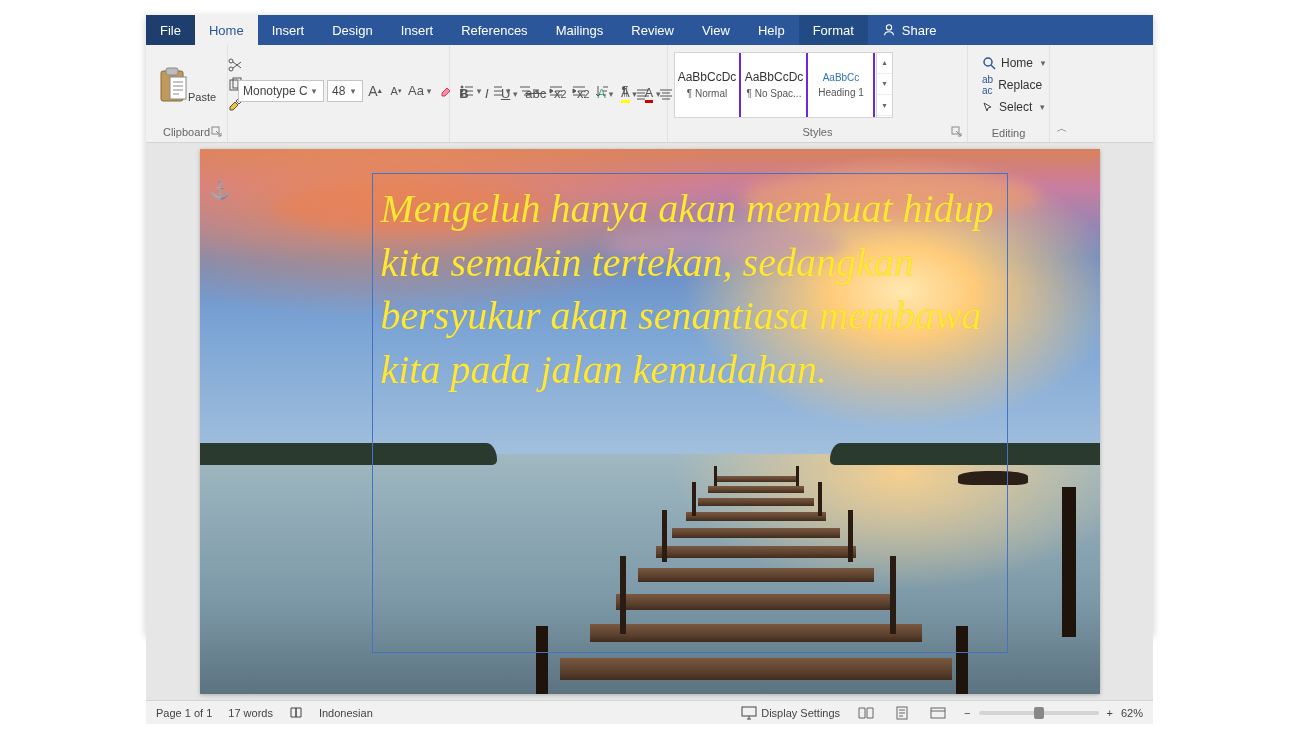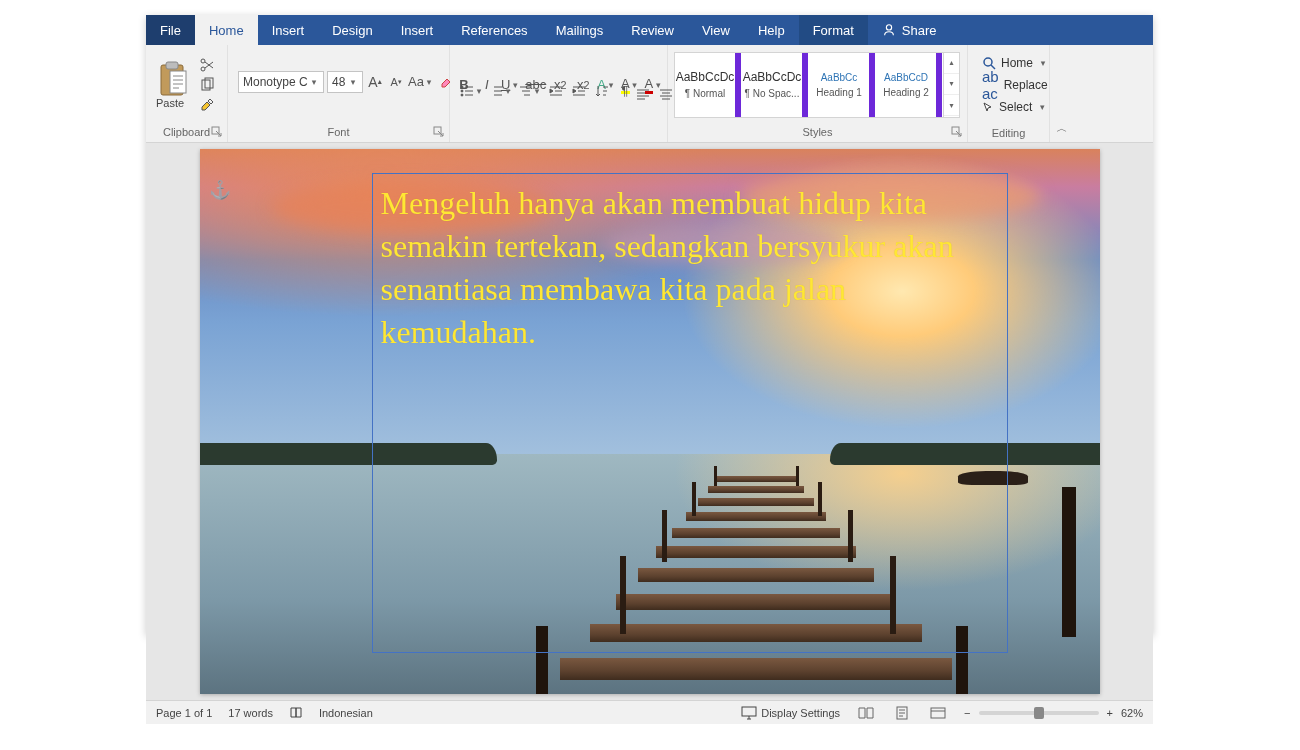--- a/index.html
+++ b/index.html
@@ -11,34 +11,34 @@
 .tab.active{background:#f1f1f1;color:#2b579a}
 .tab.format{background:#224b84}
 .tellme{flex:1;display:flex;align-items:center;padding:0 12px;gap:8px;opacity:.9}
 .tellme svg{width:14px;height:14px}
 .share{padding:0 14px;display:flex;align-items:center;gap:6px}
 .ribbon{background:#f1f1f1;height:98px;display:flex;border-bottom:1px solid #d4d4d4;font-size:11px;color:#444}
 .grp{border-right:1px solid #e1e1e1;display:flex;flex-direction:column}
 .grp-body{flex:1;display:flex;align-items:center;padding:4px 6px;gap:4px}
 .grp-label{text-align:center;font-size:11px;color:#666;padding:2px 0 4px;position:relative}
 .launcher{position:absolute;right:4px;bottom:4px;width:12px;height:12px;color:#888}
-.paste{display:flex;flex-direction:column;align-items:flex-start;padding:2px 4px}
+.paste{display:flex;flex-direction:row;align-items:flex-end;padding:2px 4px}
 .paste-icon{width:32px;height:36px}
 .side-icons{display:flex;flex-direction:column;gap:2px;padding:2px}
 .ic{width:18px;height:18px;display:flex;align-items:center;justify-content:center;color:#555;cursor:pointer}
 .font-top{display:flex;align-items:center;gap:3px;margin-bottom:6px}
 .font-col{display:flex;flex-direction:row;padding:2px 4px}
 .combo{border:1px solid #c4c4c4;background:#fff;height:22px;display:flex;align-items:center;padding:0 4px;font-size:12px}
 .combo.font{width:86px}
 .combo.size{width:36px}
 .dd{width:10px;font-size:9px;color:#666;text-align:center}
 .btnrow{display:flex;gap:5px;align-items:center}
 .rbtn{min-width:18px;height:20px;display:flex;align-items:center;justify-content:center;color:#555;cursor:pointer;font-size:13px}
 .styles-gal{display:flex;gap:1px;border:1px solid #d4d4d4;background:#fff;height:66px}
-.style-item{width:66px;display:flex;flex-direction:column;align-items:center;justify-content:center;border-right:6px solid #6d28d9;cursor:pointer}
+.style-item{width:66px;display:flex;flex-direction:column;align-items:center;justify-content:center;border-right:2px solid #6d28d9;cursor:pointer}
 .style-prev{font-size:12px;color:#333}
 .style-prev.h{color:#2e74b5;font-size:10px}
 .style-name{font-size:10px;color:#555;margin-top:4px}
 .gal-more{width:16px;display:flex;flex-direction:column;border-left:1px solid #d4d4d4}
 .gal-more div{flex:1;display:flex;align-items:center;justify-content:center;font-size:8px;color:#666;border-bottom:1px solid #eee}
 .edit-col{display:flex;flex-direction:column;gap:2px;padding:4px 8px;font-size:12px;color:#333}
 .edit-item{display:flex;align-items:center;gap:5px;cursor:pointer;height:20px}
 .collapse{width:24px;display:flex;align-items:flex-end;justify-content:center;padding-bottom:6px;color:#666}
 .doc-area{height:557px;background:#e6e6e6;overflow:hidden;position:relative;display:flex;justify-content:center}
 .page{margin-top:6px;width:900px;height:545px;background:#fff;box-shadow:0 1px 4px rgba(0,0,0,.25);position:relative;overflow:hidden}
@@ -56,21 +56,21 @@
  linear-gradient(180deg,#9fb8c1 0%,#7d99a8 60%,#5c7380 100%)}
 .shore{position:absolute;top:54%;height:22px;background:#2b3a2f}
 .shore.l{left:0;width:33%;border-radius:0 14px 6px 0/0 22px 6px 0}
 .shore.r{right:0;width:30%;border-radius:14px 0 0 6px/22px 0 0 6px}
 .dock{position:absolute;left:44%;top:60%;width:340px;height:230px;transform-origin:top center}
 .plank{position:absolute;background:linear-gradient(180deg,#7a5840 0%,#5c412e 60%,#3f2c1e 100%)}
 .rail{position:absolute;background:#2a1c12;width:3px}
 .post{position:absolute;background:#1f140c}
 .boat{position:absolute;right:8%;top:59%;width:70px;height:14px;background:#2b2018;border-radius:40% 40% 20% 20%}
 .textbox{position:absolute;left:172px;top:24px;width:636px;height:480px;border:1px solid #4472c4;padding:8px 8px}
-.quote{font-family:"Monotype Corsiva","Brush Script MT",cursive;font-size:32px;line-height:1.34;color:#ffe733;text-shadow:0 0 1px rgba(0,0,0,.15)}
+.quote{font-family:"Monotype Corsiva","Brush Script MT",cursive;font-style:italic;font-size:40px;line-height:1.34;color:#ffe733;text-shadow:0 0 1px rgba(0,0,0,.15)}
 .anchor{position:absolute;left:10px;top:30px;color:#6e87b1;opacity:.6;font-size:18px}
 .status{height:24px;background:#f1f1f1;border-top:1px solid #d4d4d4;display:flex;align-items:center;font-size:11px;color:#444;padding:0 10px;gap:16px}
 .status .spacer{flex:1}
 .zoom{display:flex;align-items:center;gap:8px}
 .slider{width:120px;height:4px;background:#d4d4d4;position:relative;border-radius:2px}
 .slider .thumb{position:absolute;left:50%;top:-4px;width:10px;height:12px;background:#888;border-radius:2px;transform:translateX(-50%)}
 .vbtn{width:20px;height:16px;color:#666;display:flex;align-items:center;justify-content:center}
 </style>
 </head>
 <body>
@@ -180,24 +180,20 @@
                 <span style="border-bottom:3px solid #ff0">A</span>
                 <span class="dd">▾</span>
               </div>
      <div class="rbtn">
                 <span style="border-bottom:3px solid #c00">A</span>
                 <span class="dd">▾</span>
               </div>
     </div>
    </div>
         </div>
-   <div class="grp-label"><span>Font</span><svg class="launcher" viewBox="0 0 12 12" stroke="currentColor" fill="none">
-            <rect x="1" y="1" width="7" height="7"></rect>
-            <path d="M5 5l5 5M10 7v3H7"></path>
-          </svg></div>
   </div>
 
   <div class="grp" style="width:218px">
    <div class="grp-body">
           <div class="font-col">
     <div class="btnrow" style="margin-bottom:6px">
      <div class="rbtn">
                 <svg width="14" height="14" viewBox="0 0 14 14" stroke="currentColor">
                   <circle cx="2" cy="3" r="1" fill="currentColor"></circle>
                   <circle cx="2" cy="7" r="1" fill="currentColor"></circle>
@@ -288,24 +284,20 @@
               <span class="style-prev">AaBbCcDc</span>
               <span class="style-name">¶ Normal</span>
             </div>
      <div class="style-item">
               <span class="style-prev">AaBbCcDc</span>
               <span class="style-name">¶ No Spac...</span>
             </div>
      <div class="style-item">
               <span class="style-prev h">AaBbCc</span>
               <span class="style-name">Heading 1</span>
-            </div>
-     <div class="style-item">
-              <span class="style-prev h">AaBbCcD</span>
-              <span class="style-name">Heading 2</span>
             </div>
      <div class="gal-more">
               <div>▴</div>
               <div>▾</div>
               <div>▾</div>
             </div>
     </div>
    </div>
    <div class="grp-label"><span>Styles</span><svg class="launcher" viewBox="0 0 12 12" stroke="currentColor" fill="none">
             <rect x="1" y="1" width="7" height="7"></rect>
@@ -318,21 +310,21 @@
           <div class="edit-col">
     <div class="edit-item">
               <svg width="14" height="14" viewBox="0 0 14 14" fill="none" stroke="#2b579a" stroke-width="1.5">
                 <circle cx="6" cy="6" r="4"></circle>
                 <path d="M9 9l4 4"></path>
               </svg>
               <span>Home</span>
               <span class="dd">▾</span>
             </div>
     <div class="edit-item">
-              <span style="font-size:15px;color:#2b579a">ab<br>ac</span>
+              <span style="font-size:10px;color:#2b579a">ab<br>ac</span>
               <span>Replace</span>
             </div>
     <div class="edit-item">
               <svg width="12" height="12" viewBox="0 0 12 12" fill="none" stroke="#444">
                 <path d="M2 2l3 8 1-3 3-1z" fill="#fff"></path>
               </svg>
               <span>Select</span>
               <span class="dd">▾</span>
             </div>
    </div>

